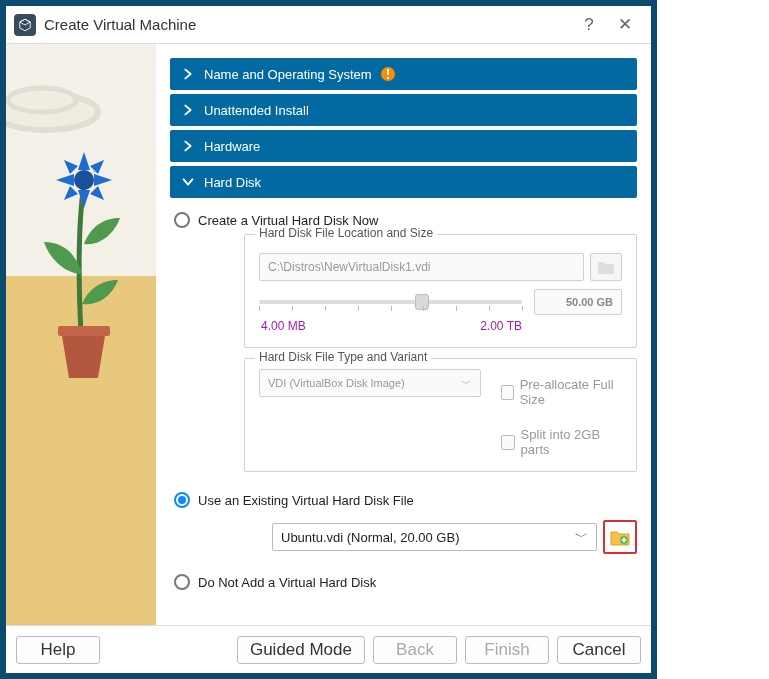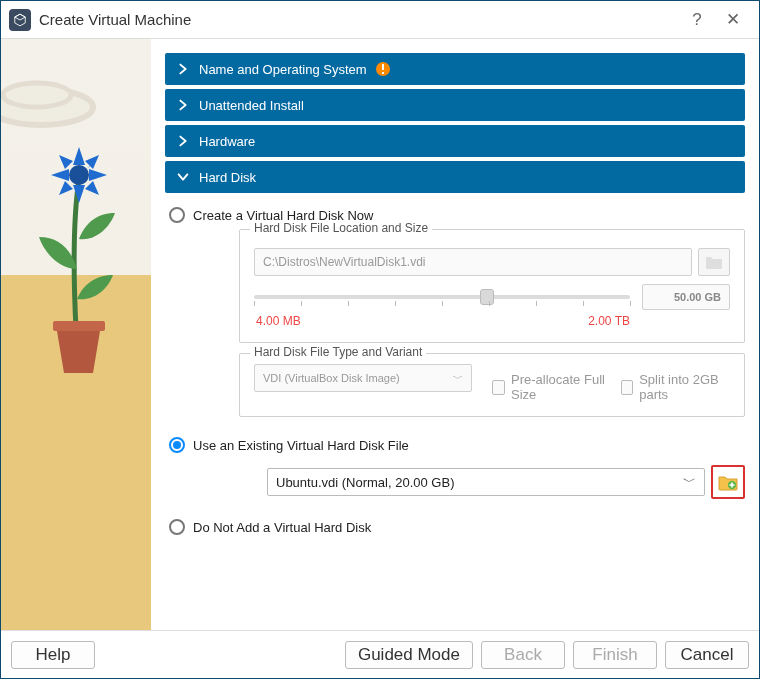--- a/index.html
+++ b/index.html
@@ -1,17 +1,17 @@
 <!DOCTYPE html>
 <html><head>
 <meta charset="utf-8">
 <style>
   * { box-sizing: border-box; }
   html, body { margin:0; padding:0; width:769px; height:679px; font-family:"Segoe UI", Tahoma, sans-serif; font-size:13px; color:#222; background:#fff; overflow:hidden; }
-  .window { width:760px; height:679px; border:1px solid #0c4a6e; background:#fff; display:flex; flex-direction:column; }
+  .window { width:657px; height:679px; border:6px solid #0c4a6e; background:#fff; display:flex; flex-direction:column; }
   .titlebar { height:38px; display:flex; align-items:center; padding:0 8px; border-bottom:1px solid #ddd; }
   .titlebar .vm-icon { width:22px; height:22px; background:#3a4a5f; border-radius:4px; display:flex; align-items:center; justify-content:center; margin-right:8px;}
   .titlebar .vm-icon svg { width:14px; height:14px; }
   .titlebar .title { font-size:15px; color:#333; }
   .titlebar .spacer { flex:1; }
   .titlebar .ctl { width:36px; height:36px; display:flex; align-items:center; justify-content:center; color:#666; font-size:17px; }
 
   .body { flex:1; display:flex; }
   .sidebar { width:150px; background:linear-gradient(#f4f1ea,#f2eee4); position:relative; overflow:hidden; }
   .sidebar .ground { position:absolute; bottom:0; left:0; right:0; height:60%; background:#e7c87c; }
@@ -40,26 +40,26 @@
   .folderbtn { width:32px; height:28px; margin-left:6px; border:1px solid #d0d0d0; border-radius:2px; background:#f6f6f6; display:flex; align-items:center; justify-content:center; }
   .folderbtn.disabled svg { opacity:0.5; }
 
   .sliderrow { display:flex; align-items:center; margin-top:4px; }
   .slider { flex:1; position:relative; height:20px; }
   .slider .track { position:absolute; top:8px; left:0; right:0; height:4px; background:#dcdcdc; border-radius:2px; }
   .slider .thumb { position:absolute; top:2px; left:62%; width:14px; height:16px; background:#d9d9d9; border:1px solid #bbb; border-radius:3px; transform:translateX(-50%);}
   .slider .ticks { position:absolute; top:14px; left:0; right:0; height:6px; }
   .slider .tick { position:absolute; width:1px; height:5px; background:#bbb; }
   .sizebox { width:88px; height:26px; border:1px solid #d0d0d0; background:#fafafa; color:#888; margin-left:12px; text-align:right; padding:0 8px; border-radius:2px; font-size:11px; display:flex; align-items:center; justify-content:flex-end;font-weight:bold; }
-  .axis { display:flex; justify-content:space-between; font-size:12px; color:#ef4444; margin:4px 100px 0 2px; }
+  .axis { display:flex; justify-content:space-between; font-size:12px; color:#a21caf; margin:4px 100px 0 2px; }
 
   .typegrid { display:flex; gap:20px; }
   .select { height:28px; border:1px solid #d0d0d0; background:#fafafa; color:#999; padding:4px 8px; border-radius:2px; font-size:11px; display:flex; align-items:center; justify-content:space-between; width:260px; }
   .select .chev-d { color:#aaa; }
-  .checks { display:flex; flex-direction:row; gap:10px; padding-top:8px;}
+  .checks { display:flex; flex-direction:column; gap:20px; padding-top:8px;}
   .checkrow { display:flex; align-items:center; gap:6px; color:#999; font-size:13px;}
   .checkbox { width:15px; height:15px; border:1px solid #bbb; border-radius:2px; background:#fafafa; display:inline-block; }
 
   .existingrow { display:flex; align-items:center; margin:6px 0 10px 56px; gap:6px;padding-left:46px; }
   .esel { flex:1; height:28px; border:1px solid #bbb; background:#fff; color:#222; padding:0 8px; border-radius:2px; font-size:13px; display:flex; align-items:center; justify-content:space-between; }
   .esel .chev-d { color:#555; }
   .addbtn { width:34px; height:34px; border:2px solid #d93030; border-radius:2px; display:flex; align-items:center; justify-content:center; background:#fff; }
 
   .footer { height:48px; border-top:1px solid #ddd; display:flex; align-items:center; padding:0 10px; gap:8px; }
   .btn { height:28px; border:1px solid #bbb; background:#fdfdfd; border-radius:3px; padding:0 12px; font-size:17px; color:#333; display:flex; align-items:center; justify-content:center; min-width:84px; }

